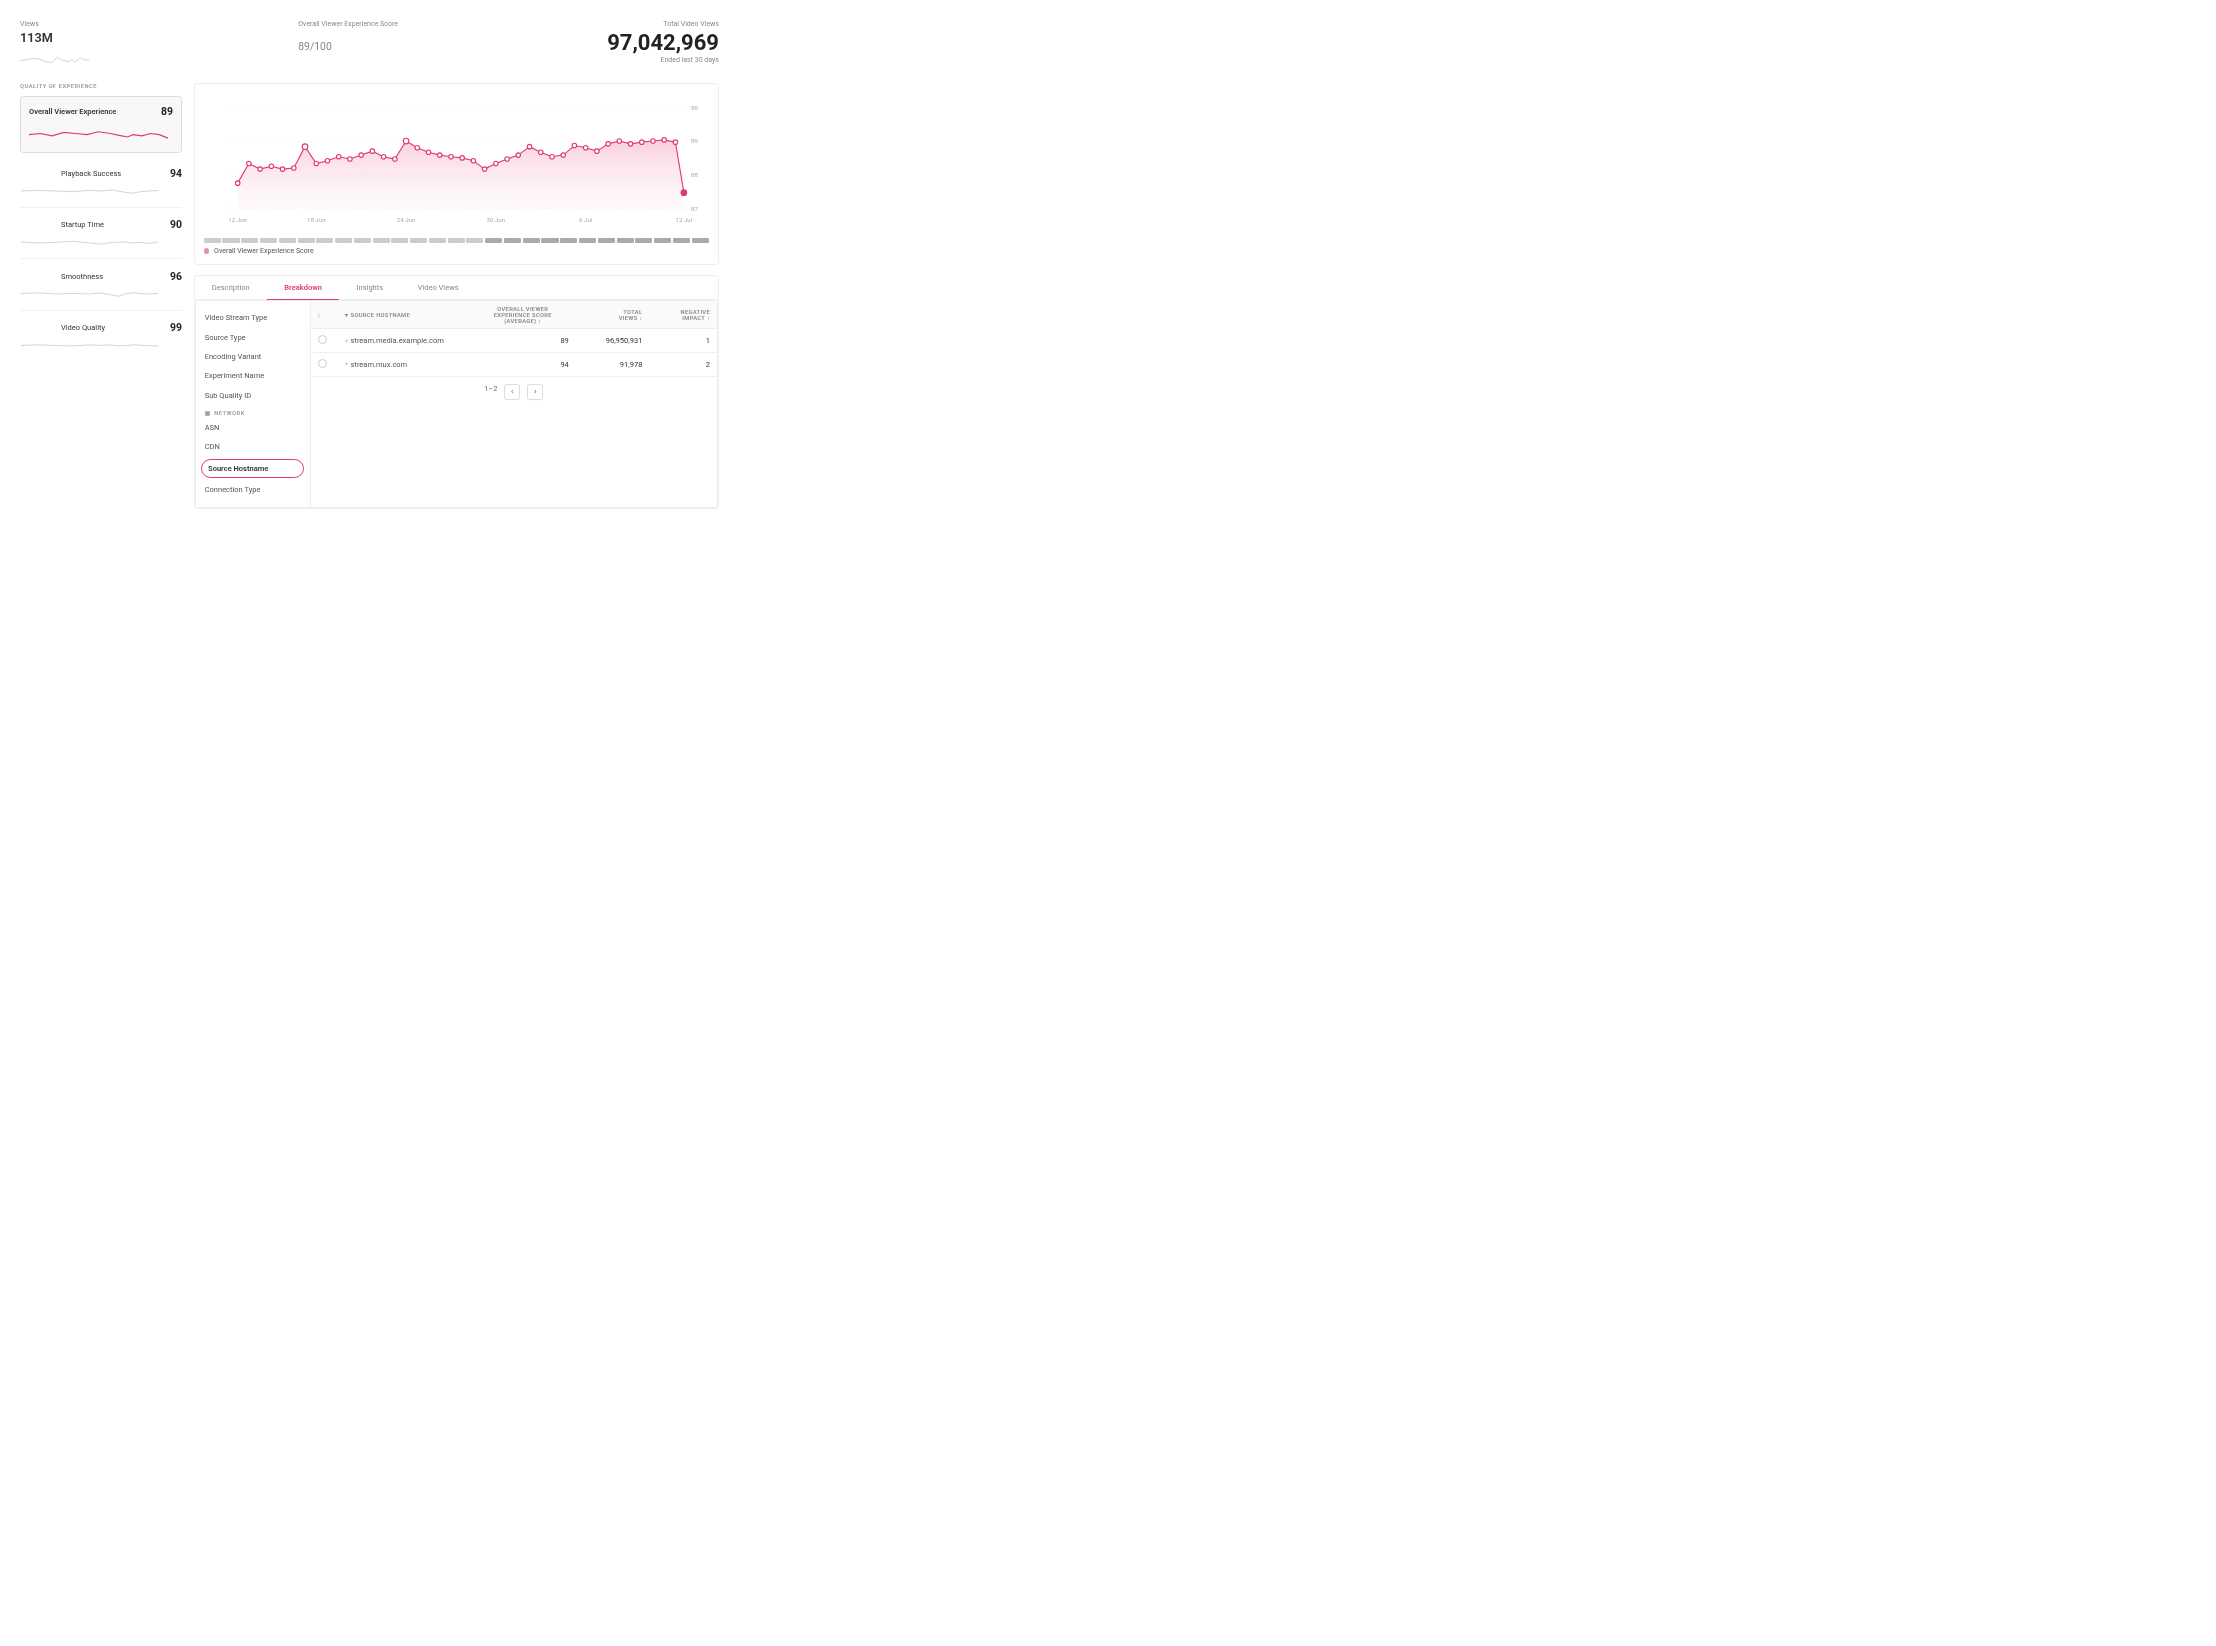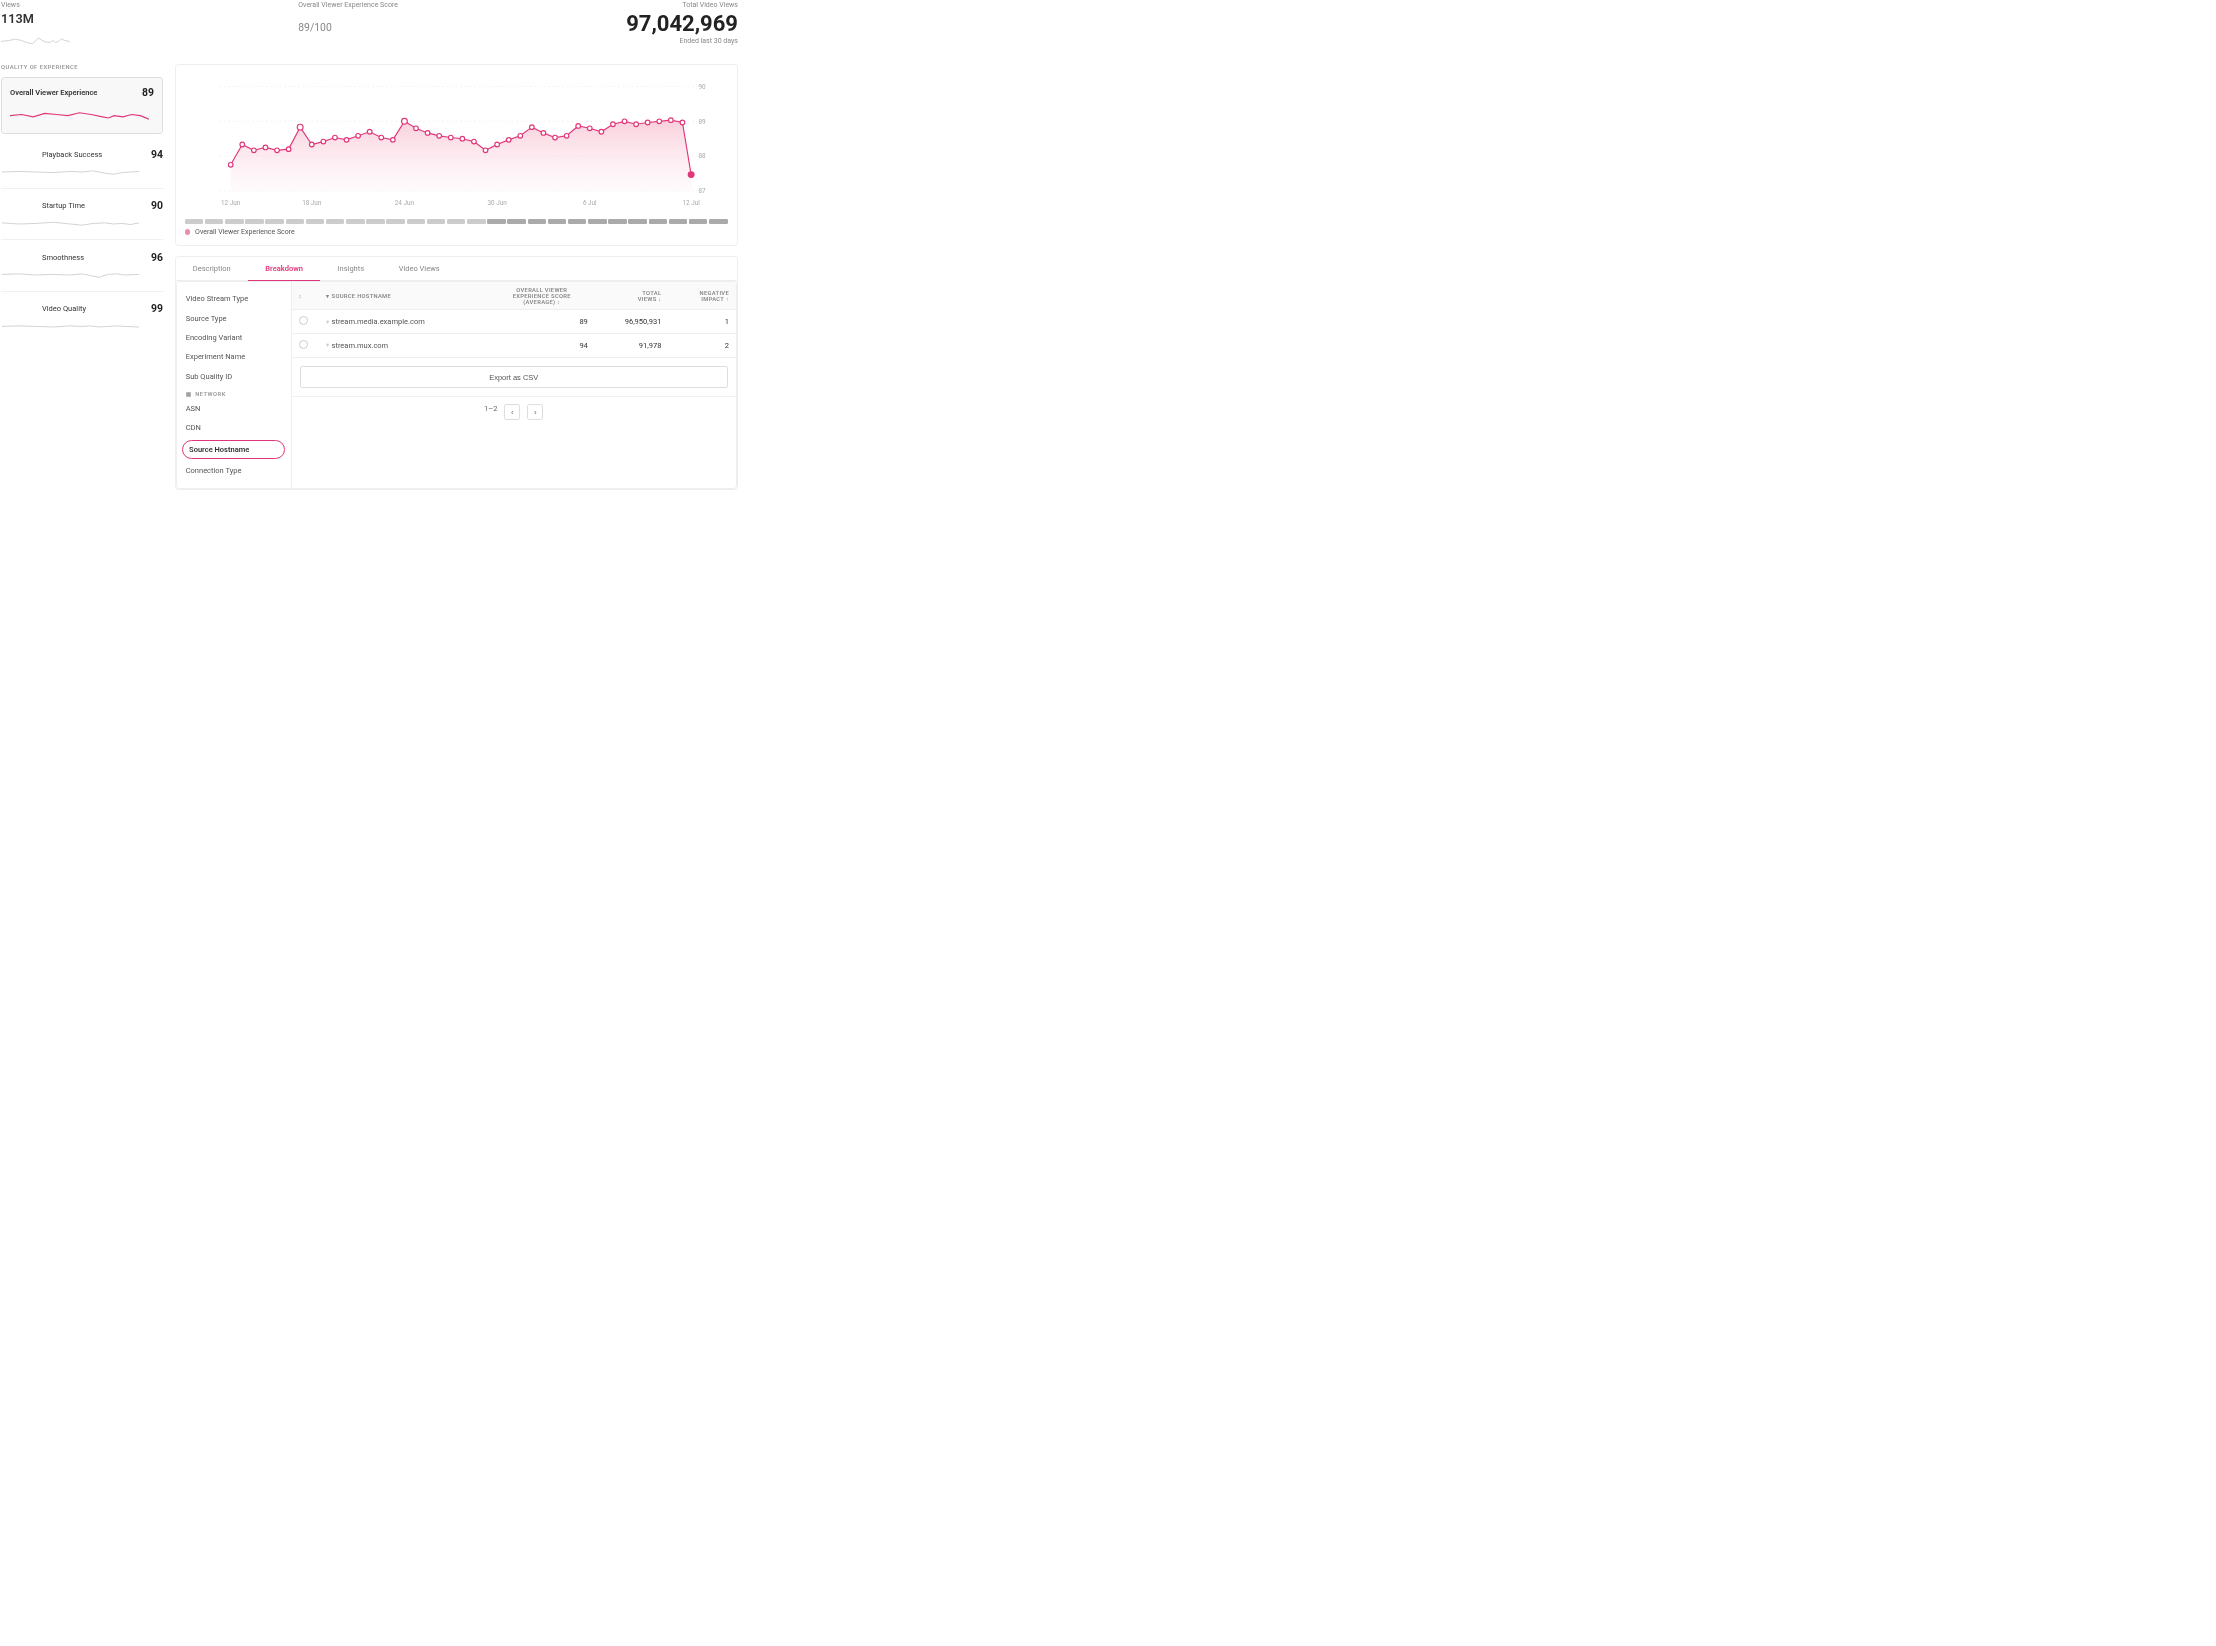--- a/index.html
+++ b/index.html
@@ -6,21 +6,21 @@
     body {
       font-family: -apple-system, BlinkMacSystemFont, 'Segoe UI', Roboto, sans-serif;
       background: #fff;
       color: #333;
       font-size: 7.5px;
     }
 
     .page-container {
       display: flex;
       flex-direction: column;
-      padding: 1px;
+      padding: 20px;
       max-width: 739px;
     }
 
     
     .header-row {
       display: flex;
       justify-content: space-between;
       align-items: flex-start;
       margin-bottom: 11.5px;
       padding-bottom: 5.8px;
@@ -680,23 +680,20 @@
               </div>
               <div class="table-cell filter-icon-cell hostname">
                 <span style="color:#ccc;font-size:6.3px;">▾</span>
                 <span>stream.mux.com</span>
               </div>
               <div class="table-cell">94</div>
               <div class="table-cell">91,978</div>
               <div class="table-cell">2</div>
             </div>
 
-            <div class="export-row">
-              <button class="export-btn">Export as CSV</button>
-            </div>
 
             <div class="pagination-row">
               <span class="pagination-info">1–2</span>
               <button class="pagination-btn">‹</button>
               <button class="pagination-btn">›</button>
             </div>
           </div>
         </div>
       </div>
 

